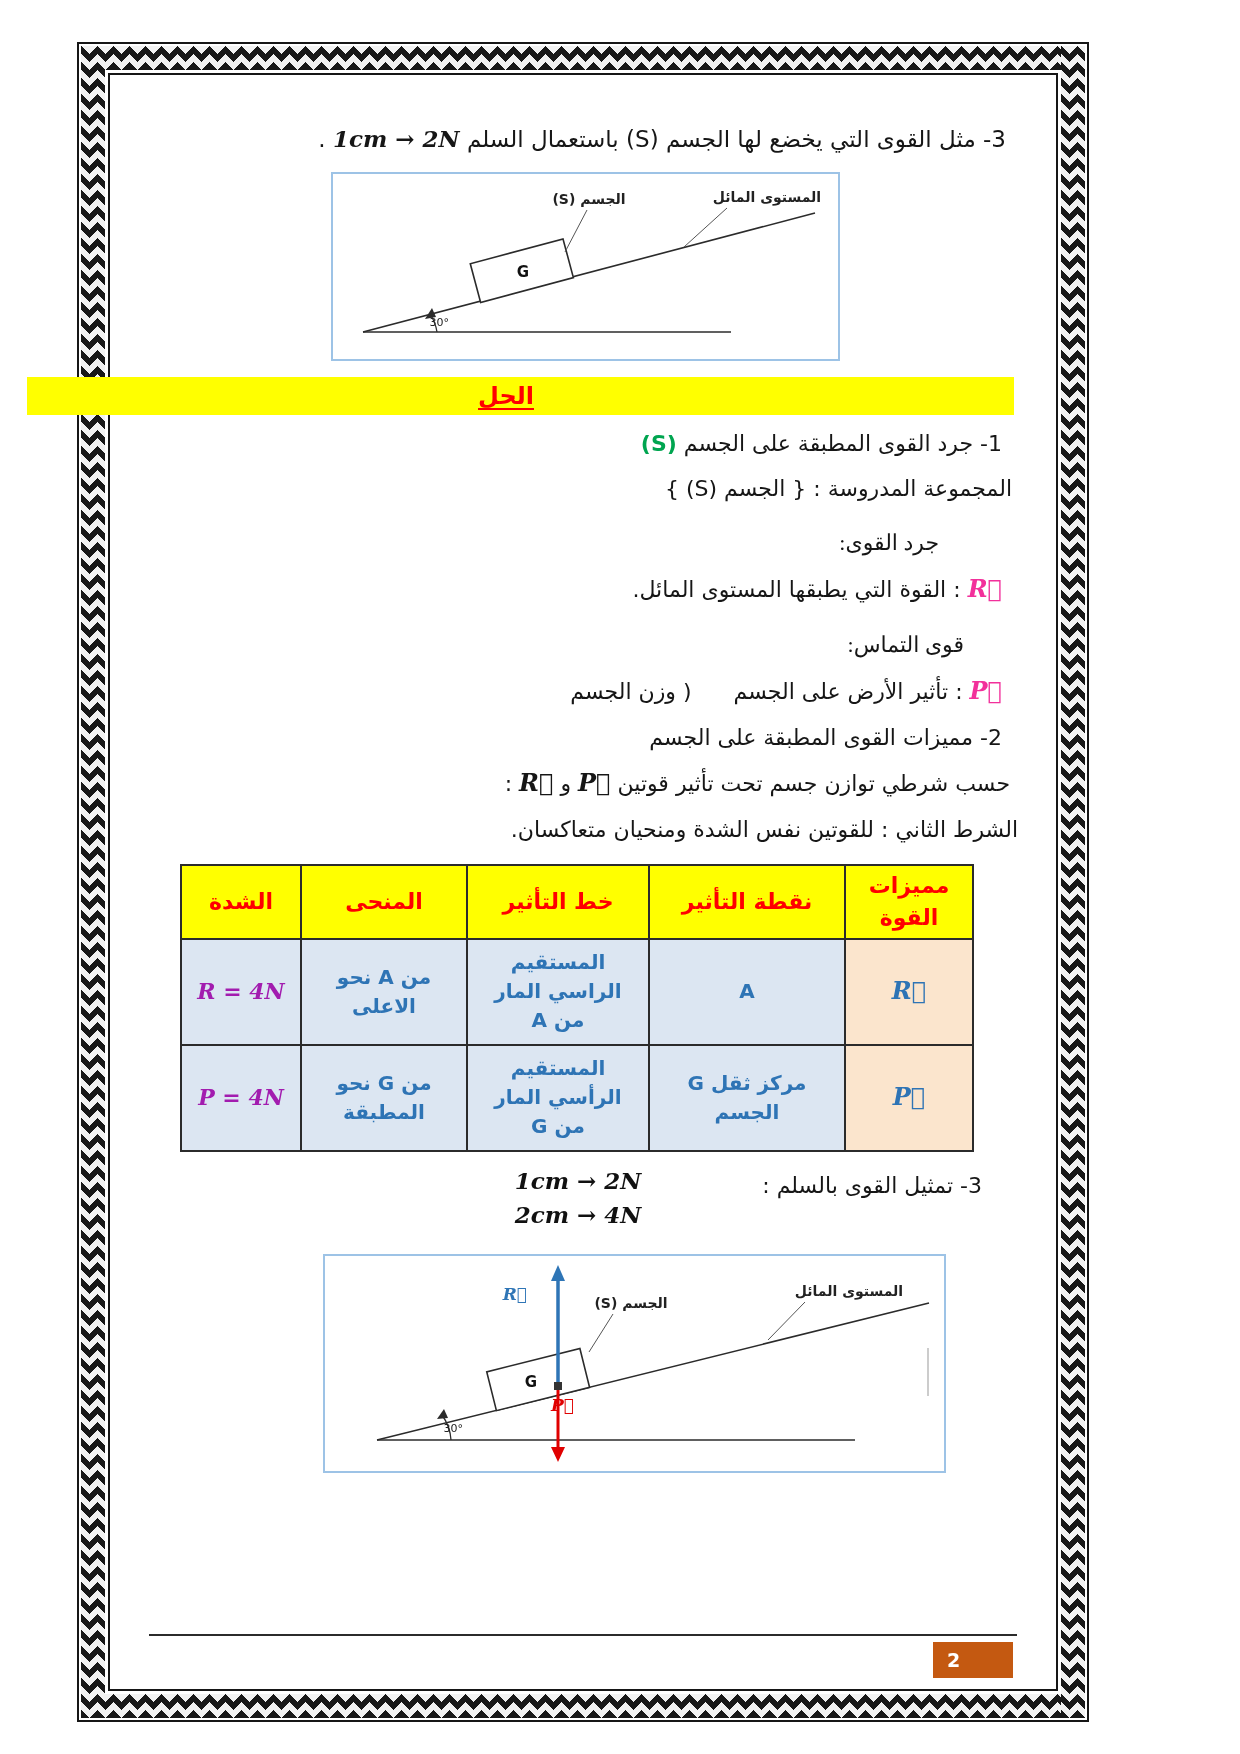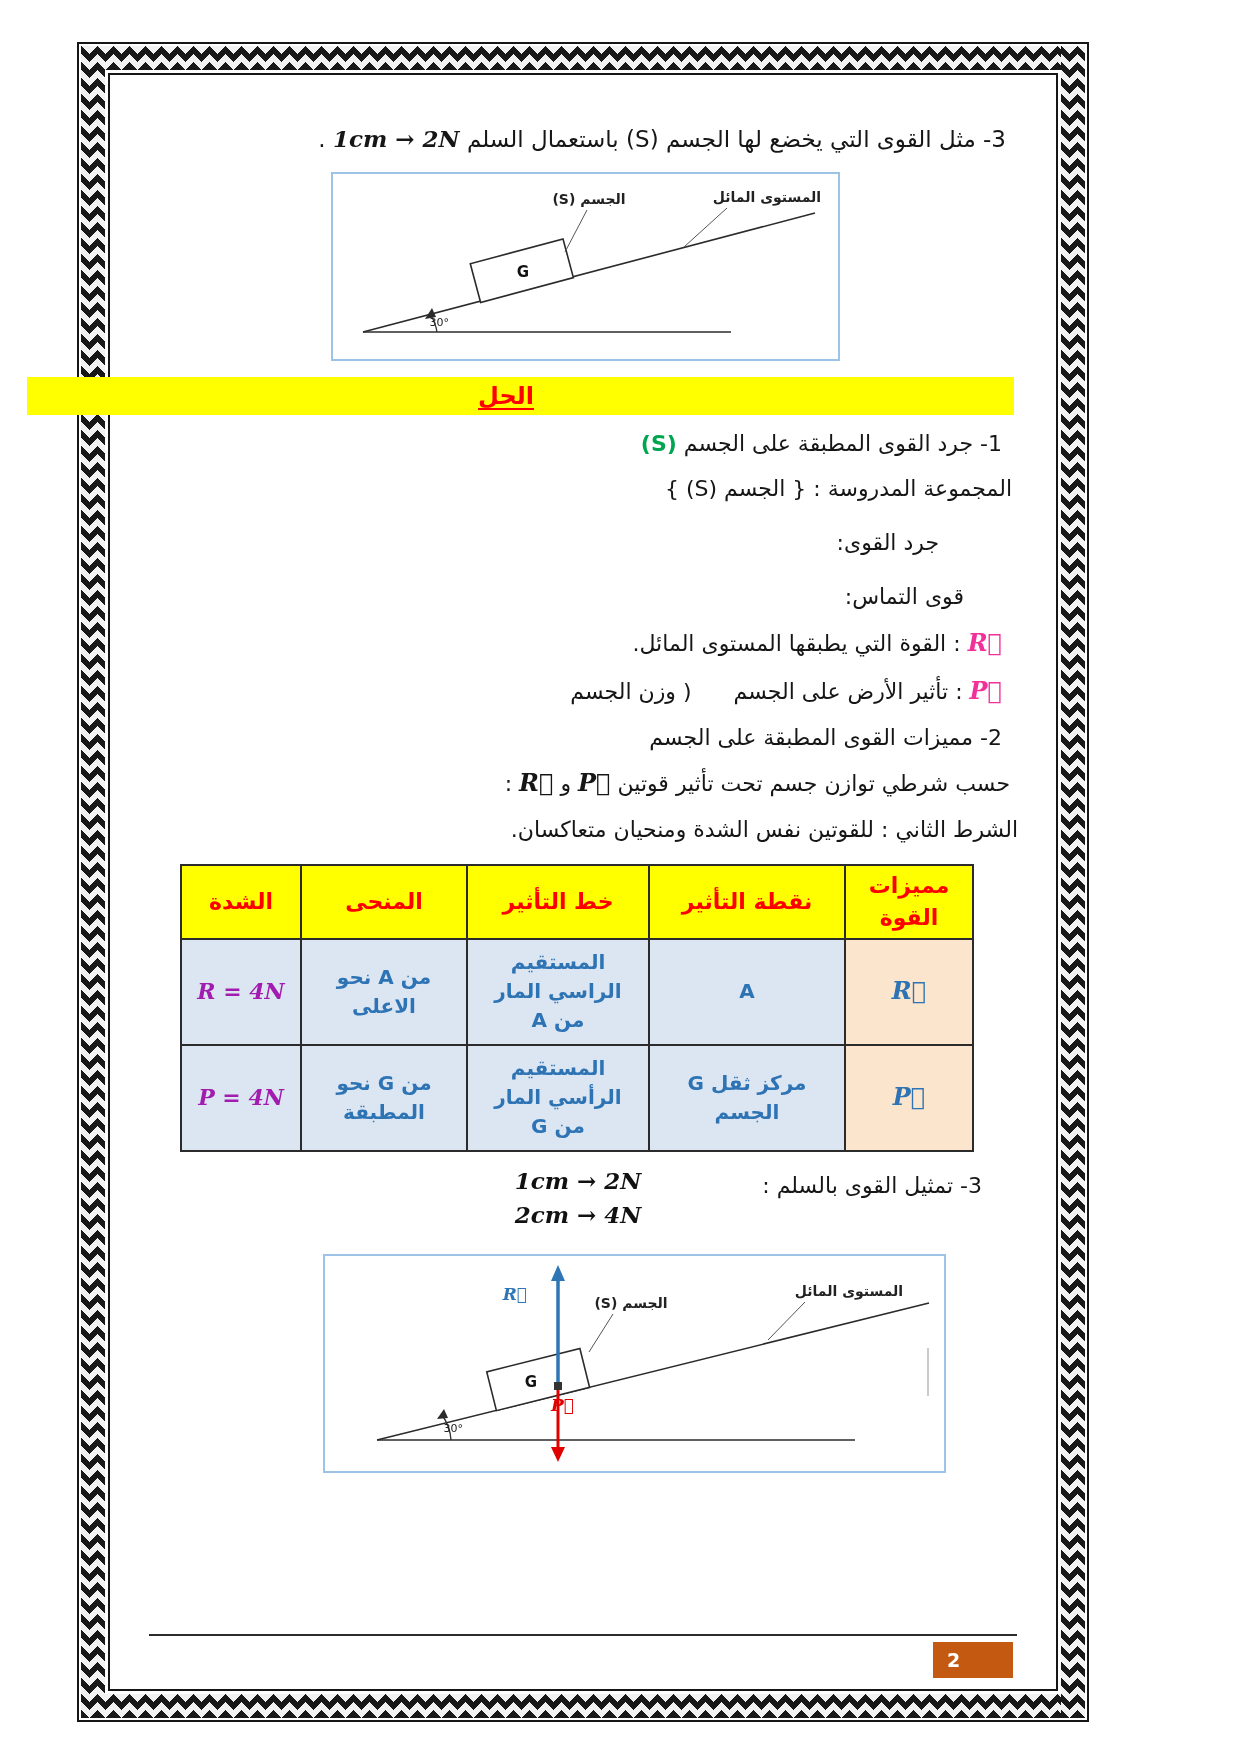--- a/index.html
+++ b/index.html
@@ -28,21 +28,21 @@
   .math{direction:ltr;unicode-bidi:isolate;font-family:"DejaVu Serif",serif;font-style:italic;font-weight:bold;}
 
   .fig{background:#ffffff;border:2px solid #9DC3E6;}
   .fig1{width:505px;height:185px;margin:16px 184px 0 0;}
   .fig2{width:619px;height:215px;margin:6px 78px 0 0;}
 
   .banner{margin:16px 10px 0 0;width:1016px;height:38px;background:#FFFF00;display:flex;align-items:center;justify-content:center;}
   .banner-text{color:#FF0000;font-weight:bold;font-size:24px;text-decoration:underline;text-underline-offset:4px;}
 
   .sol-line{margin-top:13px;text-align:right;}
-  .mt-lg{margin-top:22px;}
+  .mt-lg{margin-top:22px;font-family:Liberation Serif, serif;}
   .ind-a{padding-right:22px;}
   .ind-b{padding-right:12px;}
   .ind-c{padding-right:85px;}
   .ind-d{padding-right:60px;}
   .ind-e{padding-right:6px;}
   .ind-f{padding-right:14px;}
 
   .vec{font-family:"DejaVu Serif",serif;font-style:italic;font-weight:bold;direction:ltr;unicode-bidi:isolate;font-size:24px;}
   .pink{color:#F2309B;}
   .dark{color:#161616;}
@@ -106,26 +106,26 @@
       <span class="banner-text">الحل</span>
     </div>
 
     <div class="sol-line ind-a">
       <span>1- جرد القوى المطبقة على الجسم</span>
       <span class="green">(S)</span>
     </div>
 
     <div class="sol-line ind-b">المجموعة المدروسة : { الجسم (S) }</div>
     <div class="sol-line ind-c mt-lg">جرد القوى:</div>
-    <div class="sol-line ind-d mt-lg">قوى التماس:</div>
-
     <div class="sol-line ind-a">
       <span class="vec pink">R⃗</span>
       <span>: القوة التي يطبقها المستوى المائل.</span>
     </div>
+
+    <div class="sol-line ind-d mt-lg">قوى التماس:</div>
 
 
     <div class="sol-line ind-a">
       <span class="vec pink">P⃗</span>
       <span>: تأثير الأرض على الجسم &nbsp;&nbsp;&nbsp;&nbsp; ( وزن الجسم</span>
     </div>
 
     <div class="sol-line ind-a">2- مميزات القوى المطبقة على الجسم</div>
 
     <div class="sol-line ind-f">

